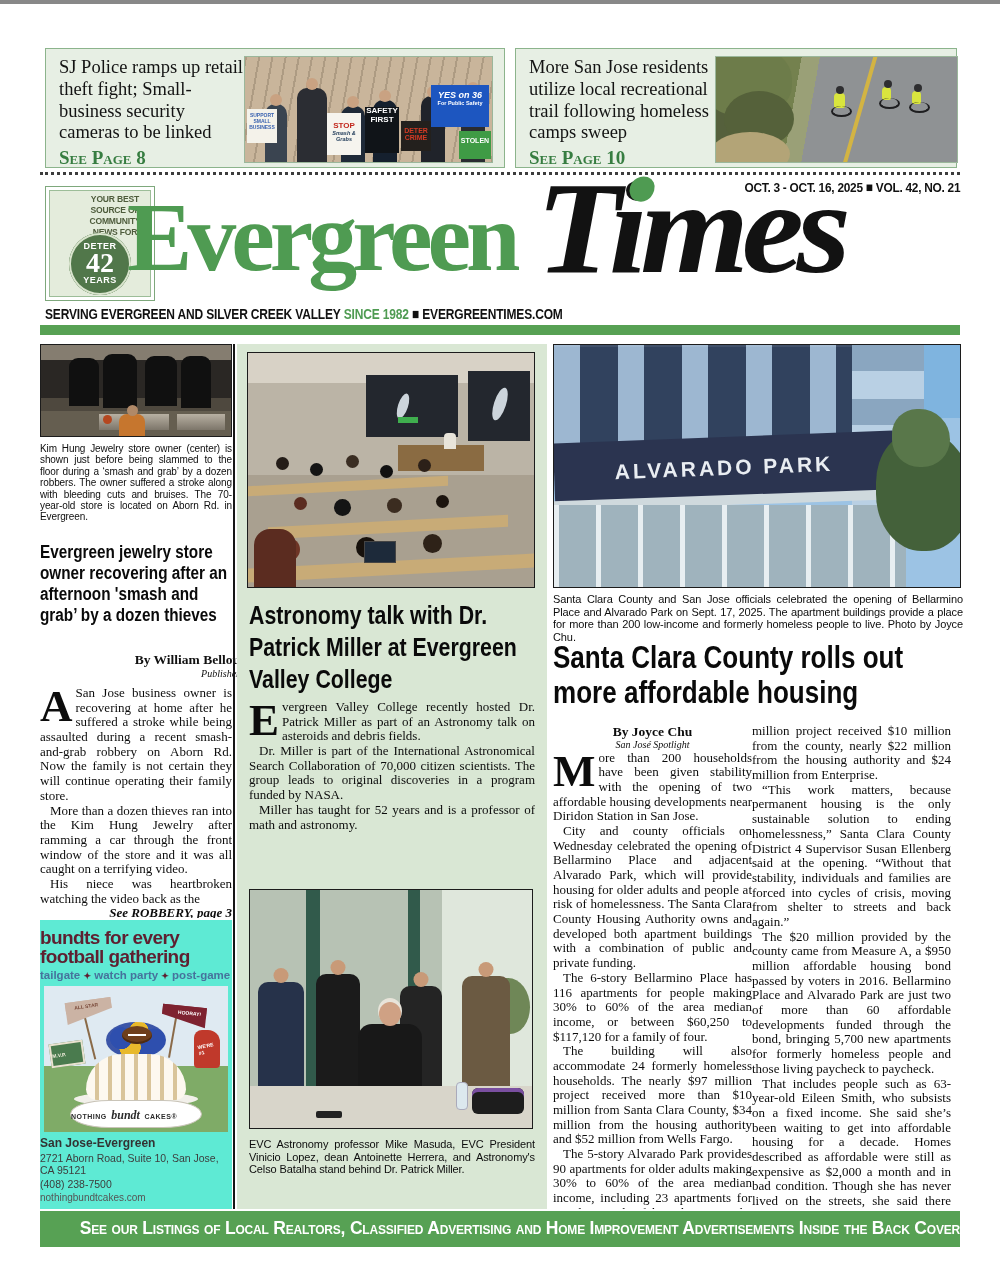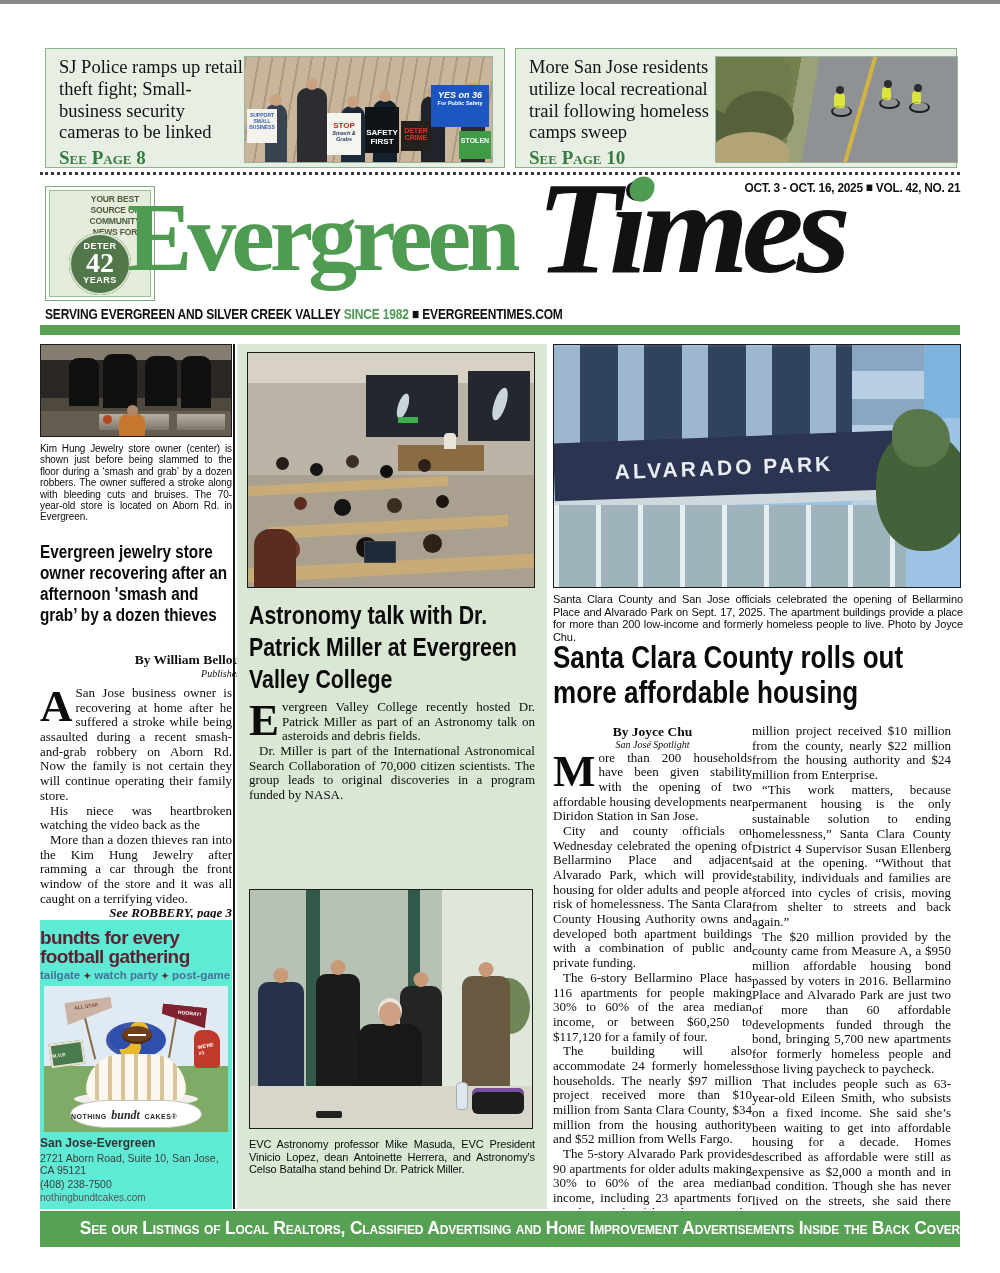--- a/index.html
+++ b/index.html
@@ -165,21 +165,21 @@
       <div class="fig" style="left:52px;width:30px;height:74px;background:#2b2d33;"></div>
       <div class="fig" style="left:96px;width:24px;height:56px;background:#1f2a38;"></div>
       <div class="fig" style="left:128px;width:24px;height:62px;background:#15202e;"></div>
       <div class="fig" style="left:176px;width:24px;height:66px;background:#20232a;"></div>
       <div class="fig" style="left:216px;width:24px;height:70px;background:#2a2c31;"></div>
       <div class="sign" style="left:2px;top:52px;width:30px;height:34px;background:#f4f2ea;color:#3b63b0;font-size:5px;line-height:1.2;padding-top:3px;">SUPPORT SMALL BUSINESS</div>
       <div class="sign" style="left:82px;top:56px;width:34px;height:42px;background:#f6f4ee;color:#c2271c;font-size:8px;padding-top:8px;">
         <span>STOP</span>
         <span style="display:block;color:#27415e;font-size:5.5px;font-style:italic;">Smash &amp; Grabs</span>
       </div>
-      <div class="sign" style="left:120px;top:50px;width:34px;height:46px;background:#101418;color:#fff;font-size:8px;line-height:1.1;padding-top:22px;">SAFETY FIRST</div>
+      <div class="sign" style="left:120px;top:50px;width:34px;height:46px;background:#101418;color:#fff;font-size:8px;line-height:1.1;padding-top:0;">SAFETY FIRST</div>
       <div class="sign" style="left:186px;top:28px;width:58px;height:42px;background:#1d56c0;color:#fff;font-size:9px;font-style:italic;padding-top:5px;">
         <span>YES on 36</span>
         <span style="display:block;font-size:5.5px;font-style:normal;">For Public Safety</span>
       </div>
       <div class="sign" style="left:156px;top:64px;width:30px;height:30px;background:#23201d;color:#d23a24;font-size:7px;padding-top:6px;">DETER CRIME</div>
       <div class="sign" style="left:214px;top:74px;width:32px;height:28px;background:#3f9b45;color:#fff;font-size:7px;padding-top:6px;">STOLEN</div>
     </div>
   </div>
 
   <div class="teaser t-right">
@@ -234,22 +234,22 @@
       <div class="abs" style="left:62px;bottom:12px;width:9px;height:9px;border-radius:50%;background:#b5471f;"></div>
     </div>
     <div class="caption abs" style="left:0;top:99px;width:192px;">Kim Hung Jewelry store owner (center) is shown just before being slammed to the floor during a ‘smash and grab’ by a dozen robbers. The owner suffered a stroke along with bleeding cuts and bruises. The 70-year-old store is located on Aborn Rd. in Evergreen.</div>
     <div class="hl abs" style="left:0;top:198px;font-size:18px;line-height:1.17;transform:scaleX(.85);width:117%;">Evergreen jewelry store owner recovering after an afternoon 'smash and grab’ by a dozen thieves</div>
     <div class="byline abs" style="left:8px;top:308px;width:192px;text-align:right;">
       <div class="by-name">By William Bellou</div>
       <div class="by-role">Publisher</div>
     </div>
     <div class="body abs" style="left:0;top:342px;width:192px;height:232px;overflow:hidden;">
       <p><span class="dcap">A</span><span>San Jose business owner is recovering at home after he suffered a stroke while being assaulted during a recent smash-and-grab robbery on Aborn Rd. Now the family is not certain they will continue operating their family store.</span></p>
+      <p class="ind">More than a dozen thieves ran into the Kim Hung Jewelry after ramming a car through the front window of the store and it was all caught on a terrifying video.</p>
       <p class="ind">His niece was heartbroken watching the video back as the</p>
-      <p class="ind">More than a dozen thieves ran into the Kim Hung Jewelry after ramming a car through the front window of the store and it was all caught on a terrifying video.</p>
       <p class="cont">See ROBBERY, page 3</p>
     </div>
 
     <div class="ad">
       <div class="ad-t" style="margin-top:8px;">bundts for every</div>
       <div class="ad-t">football gathering</div>
       <div class="ad-sub">
         <span>tailgate</span>
         <span class="ad-dia">✦</span>
         <span>watch party</span>
@@ -301,20 +301,21 @@
       <div class="tbl" style="left:20px;top:168px;width:240px;height:12px;"></div>
       <div class="tbl" style="left:0;top:208px;width:288px;height:14px;"></div>
       <div class="heads" style="left:28px;top:104px;"></div>
       <div class="abs" style="left:6px;top:176px;width:42px;height:60px;background:#5b2c20;border-radius:16px 16px 0 0;"></div>
       <div class="abs" style="left:116px;top:188px;width:30px;height:20px;background:#1d2a3a;border:1px solid #444;"></div>
     </div>
     <div class="hl abs" style="left:12px;top:255px;font-size:26px;line-height:1.24;transform:scaleX(.82);width:122%;">Astronomy talk with Dr. Patrick Miller at Evergreen Valley College</div>
     <div class="body abs" style="left:12px;top:356px;width:286px;height:186px;overflow:hidden;">
       <p><span class="dcap">E</span><span>vergreen Valley College recently hosted Dr. Patrick Miller as part of an Astronomy talk on asteroids and debris fields.</span></p>
       <p class="ind">Dr. Miller is part of the International Astronomical Search Collaboration of 70,000 citizen scientists. The group leads to original discoveries in a program funded by NASA.</p>
+      <p class="ind">Miller has taught for 52 years and is a professor of math and astronomy.</p>
     </div>
     <div class="photo ph-group">
       <div class="doorf" style="left:56px;width:14px;"></div>
       <div class="doorf" style="left:158px;width:12px;"></div>
       <div class="tree" style="right:2px;top:88px;width:42px;height:56px;background:#6f8757;"></div>
       <div class="person" style="left:8px;bottom:42px;width:46px;height:104px;background:#26324a;"></div>
       <div class="person" style="left:66px;bottom:42px;width:44px;height:112px;background:#1b1b1b;"></div>
       <div class="person" style="left:150px;bottom:42px;width:42px;height:100px;background:#242424;"></div>
       <div class="person" style="left:212px;bottom:42px;width:48px;height:110px;background:#6b5a42;"></div>
       <div class="oldman"></div>

